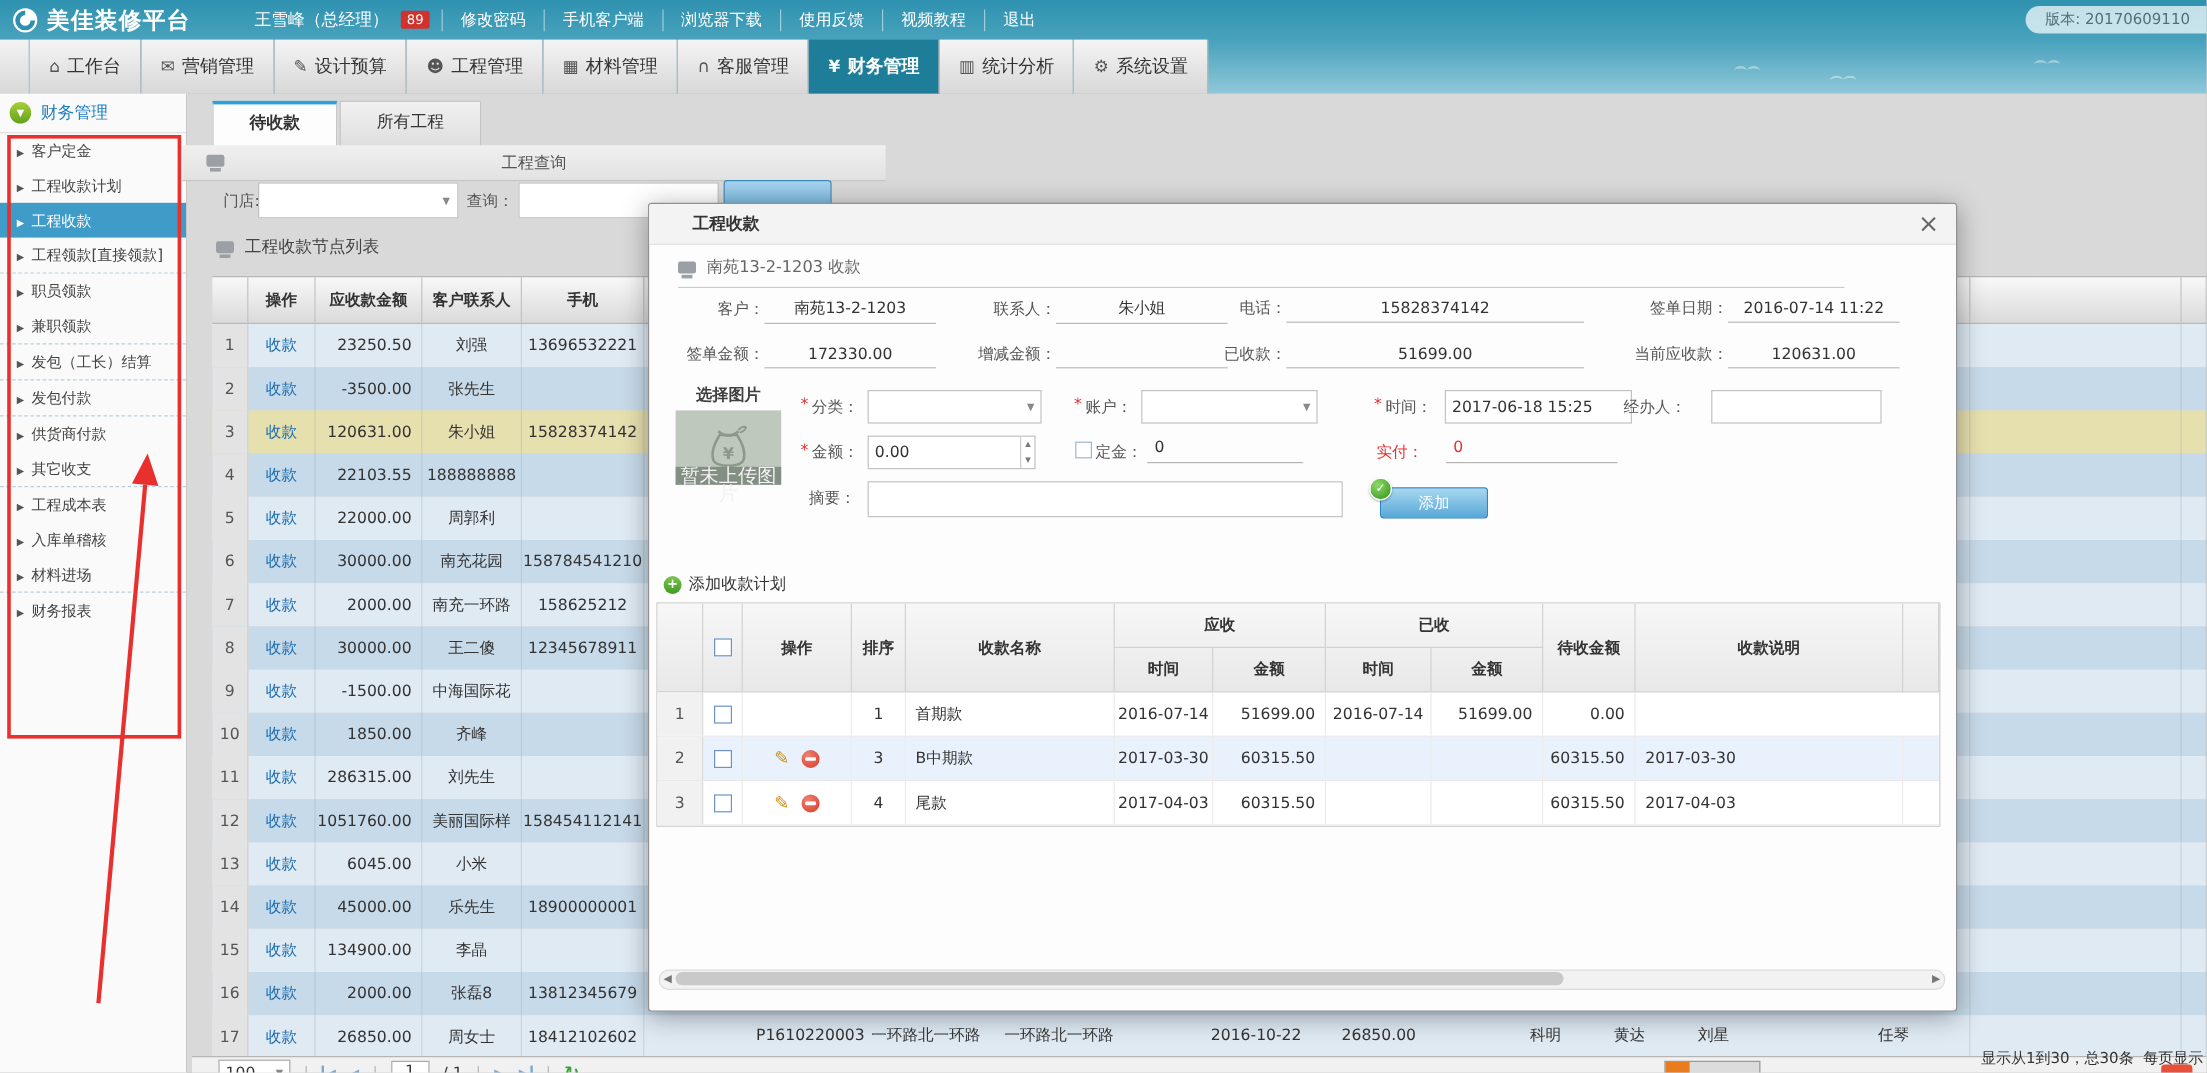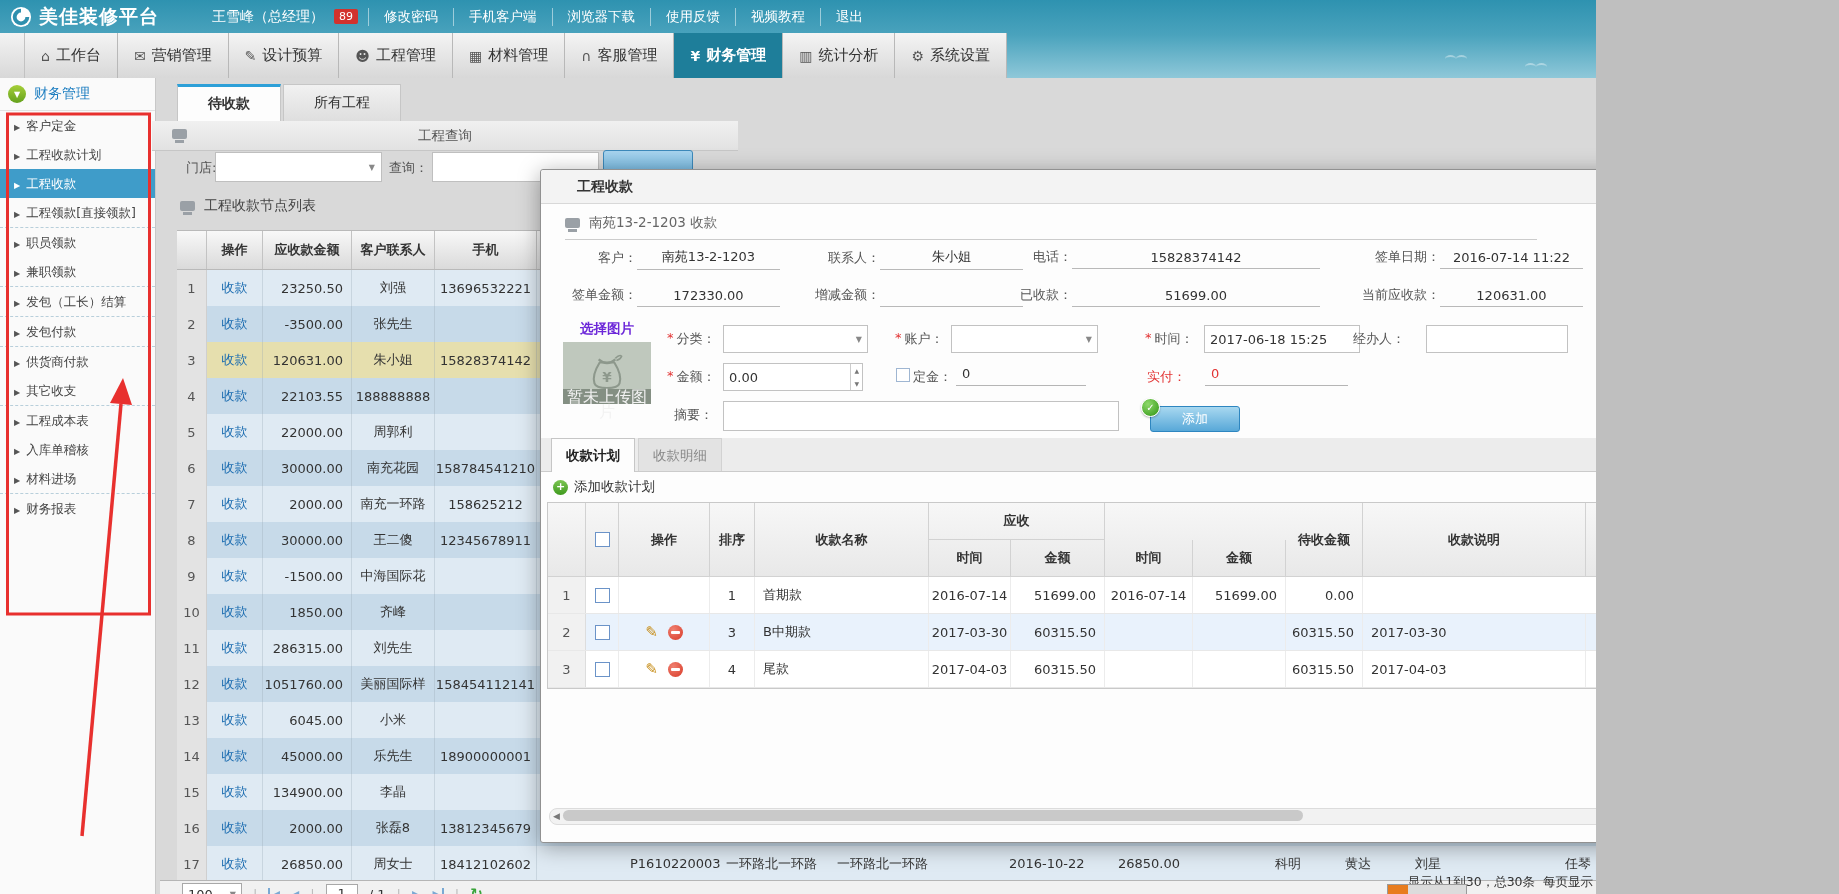--- a/index.html
+++ b/index.html
@@ -1,16 +1,16 @@
 <!DOCTYPE html>
 <html><head>
 <meta charset="utf-8">
 <style>
   html,body{margin:0;padding:0;background:#bfbfbf;}
-  .page{position:relative;width:1596px;height:894px;background:#d9d9d9;overflow:hidden;
+  .page{position:relative;width:1839px;height:894px;background:#d9d9d9;overflow:hidden;
         font-family:"DejaVu Sans","Liberation Sans",sans-serif;font-size:13px;color:#333;}
   
   .header{position:absolute;left:0;top:0;width:1839px;height:78px;
           background:linear-gradient(180deg,#2e92b0 0%,#4aa3bd 45%,#8fc8d9 100%);}
   .topbar{position:absolute;left:0;top:0;right:0;height:33px;display:flex;align-items:center;color:#fff;}
   .logo{display:flex;align-items:center;gap:7px;padding-left:10px;width:196px;}
   .logo-text{font-size:19px;font-weight:bold;letter-spacing:1px;}
   .user{font-size:14px;margin-left:6px;}
   .badge{background:#d2322d;color:#fff;font-size:11px;line-height:15px;padding:0 5px;border-radius:2px;margin:0 10px;}
   .toplink{font-size:13.5px;padding:0 15px;border-left:1px solid rgba(255,255,255,.5);cursor:pointer;white-space:nowrap;}
@@ -92,21 +92,21 @@
         border-radius:3px 3px 0 0;display:flex;align-items:center;}
   .m-title{margin-left:36px;font-weight:bold;font-size:14px;}
   .m-close{position:absolute;right:14px;top:4px;font-size:21px;color:#666;cursor:pointer;}
   .m-sub{position:absolute;left:24px;top:44px;display:flex;align-items:center;gap:9px;color:#666;font-size:13.5px;}
   .m-subrule{position:absolute;left:24px;top:69px;width:972px;border-bottom:1px solid #ccc;}
   .ifield{position:absolute;display:flex;align-items:flex-end;}
   .ilabel{text-align:right;color:#555;padding-bottom:3px;}
   .ival{min-width:135px;border-bottom:1px solid #b9b9b9;padding:0 4px 3px 4px;color:#333;white-space:nowrap;text-align:center;}
   .lw1{min-width:72px;}.lw2{min-width:80px;}.lw3{min-width:62px;}.lw4{min-width:100px;}
   .img-w{position:absolute;left:22px;top:150px;width:88px;text-align:center;}
-  .img-sel{color:#6d28d9;font-weight:bold;font-size:13.5px;cursor:pointer;}
+  .img-sel{color:#404040;font-weight:bold;font-size:13.5px;cursor:pointer;}
   .img-box{margin-top:4px;height:62px;background:#bfc8bd;position:relative;display:flex;align-items:center;justify-content:center;}
   .img-cap{position:absolute;left:0;right:0;bottom:0;height:15px;background:rgba(84,96,84,.55);color:#f2f2f2;
            font-size:16px;line-height:15px;}
   .flabel{position:absolute;display:flex;gap:3px;color:#555;white-space:nowrap;}
   .req{color:#e23333;}
   .redtxt{color:#e23333;}
   .fbox{position:absolute;height:26px;background:#fff;border:1px solid #c2c2c2;display:flex;align-items:center;
         padding:0 5px;box-sizing:content-box;}
   .spin{margin-left:auto;border-left:1px solid #ccc;height:100%;display:flex;flex-direction:column;
         justify-content:space-around;padding:0 3px;color:#777;font-size:6px;cursor:pointer;}
@@ -597,40 +597,37 @@
 
     <div class="flabel" style="left:133px;top:236px;">
         <span>摘要：</span>
       </div>
     <div class="fbox" style="left:182px;top:231px;width:384px;height:28px;"></div>
     <div class="addbtn">
       <span class="addok">✓</span>
       <span>添加</span>
     </div>
 
-    <div class="m-tabs">
-      <div class="m-tab active">收款计划</div>
-      <div class="m-tab">收款明细</div>
-    </div>
 
     <div class="m-addplan">
       <span class="plus">+</span>
       <span>添加收款计划</span>
     </div>
 
     <div class="ptable">
       <div class="pt-hd">
         <div class="hc1"></div>
         <div class="hc2">
             <span class="cb"></span>
           </div>
         <div class="hc3">操作</div>
         <div class="hc4">排序</div>
         <div class="hc5">收款名称</div>
         <div class="gA">应收</div>
+        <div class="gB">已收</div>
         <div class="hc10">待收金额</div>
         <div class="hc11">收款说明</div>
         <div class="hc12"></div>
         <div class="s6">时间</div>
         <div class="s7">金额</div>
         <div class="s8">时间</div>
         <div class="s9">金额</div>
       </div>
       <div class="pt-row">
         <div class="pnum">1</div>

